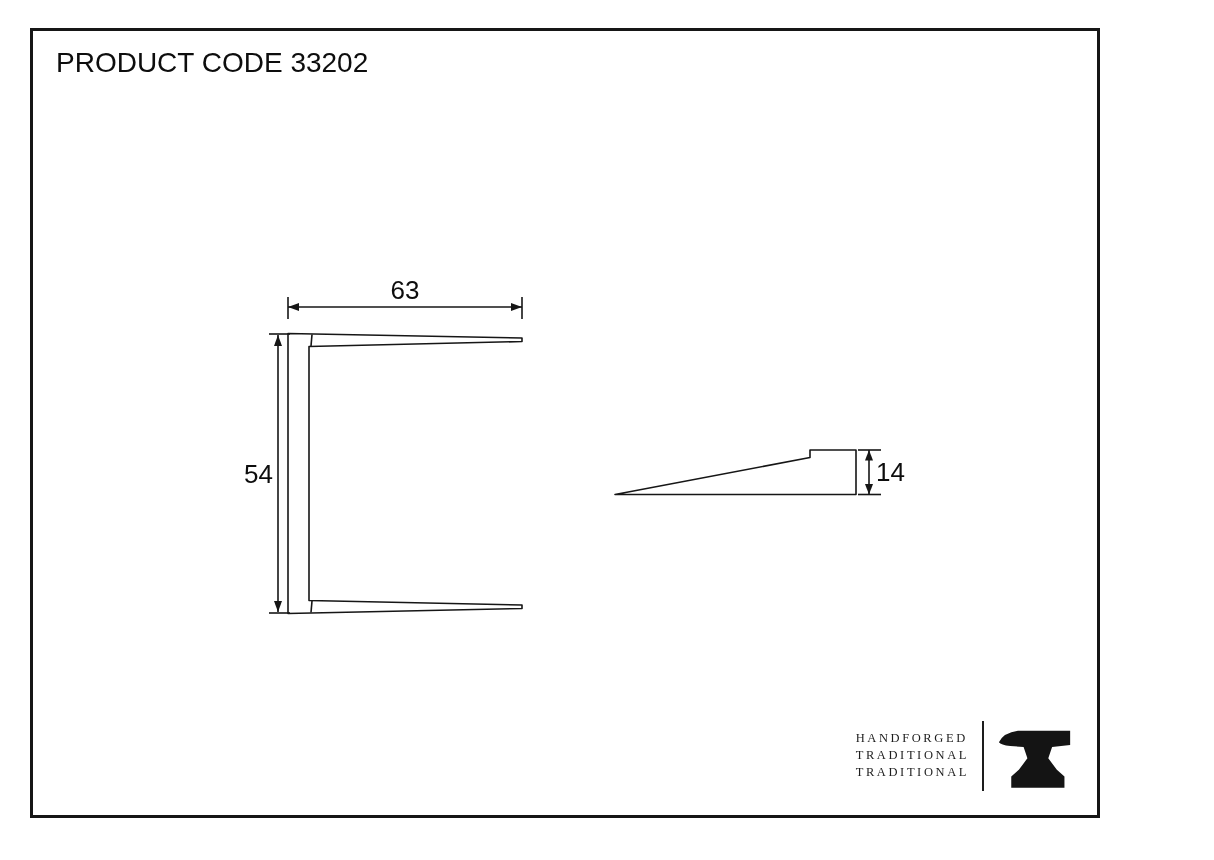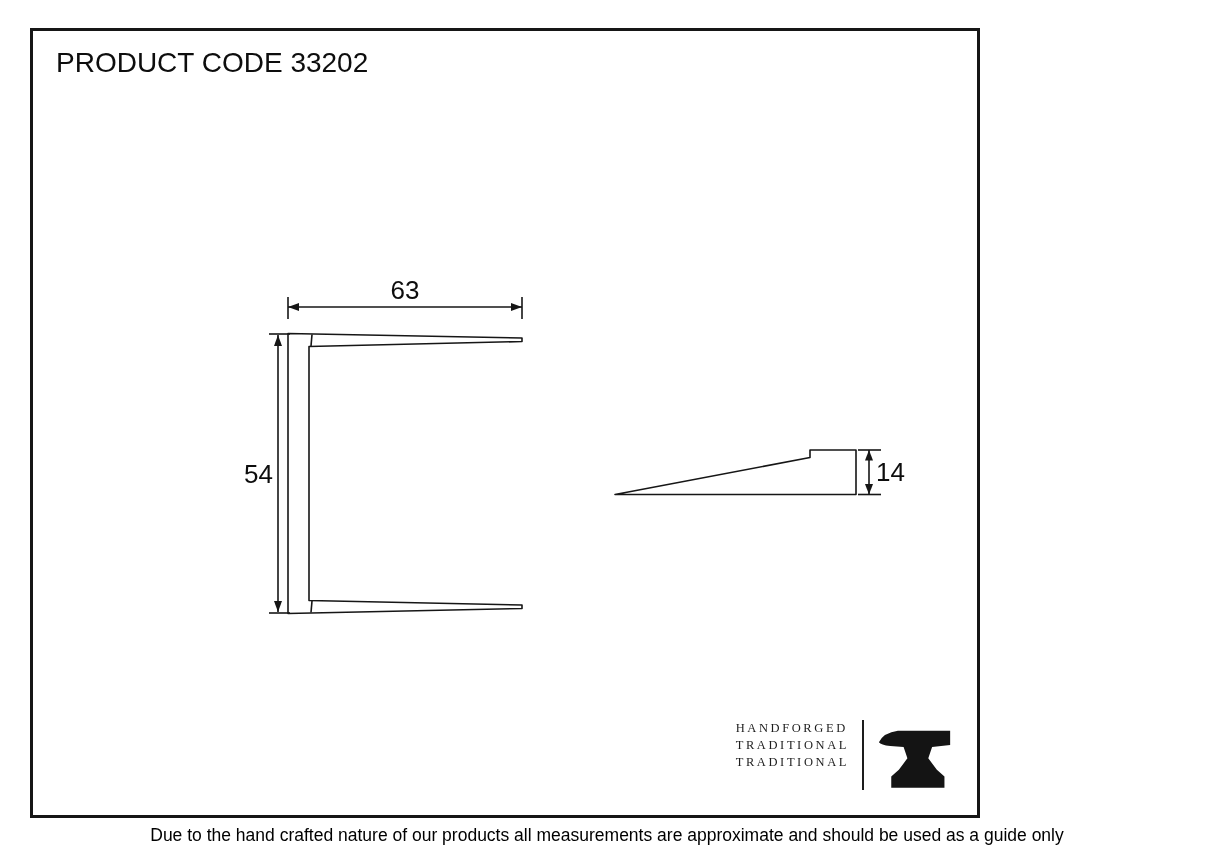--- a/index.html
+++ b/index.html
@@ -5,38 +5,38 @@
   * { margin: 0; padding: 0; box-sizing: border-box; }
   html, body {
     width: 1214px; height: 860px;
     background: #ffffff;
     font-family: "Liberation Sans", sans-serif;
     color: #111;
   }
   .sheet { position: relative; width: 1214px; height: 860px; background: #fff; overflow: hidden; }
   .frame {
     position: absolute; left: 30px; top: 28px;
-    width: 950px; height: 790px;
+    width: 1070px; height: 790px;
     border: 3px solid #161616;
     background: #fff;
   }
   .product-code {
     position: absolute; left: 23px; top: 16px;
     font-size: 28px; letter-spacing: 0px; font-weight: 500; color: #0d0d0d;
     font-family: "Liberation Sans", sans-serif;
     white-space: nowrap;
   }
   .drawing-svg { position: absolute; left: 0; top: 0; width: 1148px; height: 784px; }
   .dim-label {
     font-family: "Liberation Sans", sans-serif;
     font-size: 26px; fill: #0d0d0d;
   }
   .logo {
     position: absolute; right: 24px; bottom: 24px;
-    display: flex; align-items: flex-start; gap: 13px;
+    display: flex; align-items: center; gap: 13px;
   }
   .logo-text {
     font-family: "Liberation Serif", serif;
     font-size: 12.5px; letter-spacing: 2.6px; line-height: 17px;
     color: #1d1d1d; text-align: left; white-space: nowrap;
   }
   .logo-sep { width: 2px; height: 70px; background: #1d1d1d; }
   .anvil { width: 76px; height: 71px; display: block; }
   .disclaimer {
     position: absolute; left: 0; top: 825px; width: 1214px;
@@ -115,15 +115,14 @@
                  L23,52
                  L32,40
                  L28,28
                  L14,27
                  Q4,26 2,23 Z"></path>
       </svg>
     </div>
 
   </div>
 
-  <div class="disclaimer">Due to the hand crafted nature of our products all measurements are approximate and should be used as a guide only</div>
 
 </div>
 
 </body></html>

